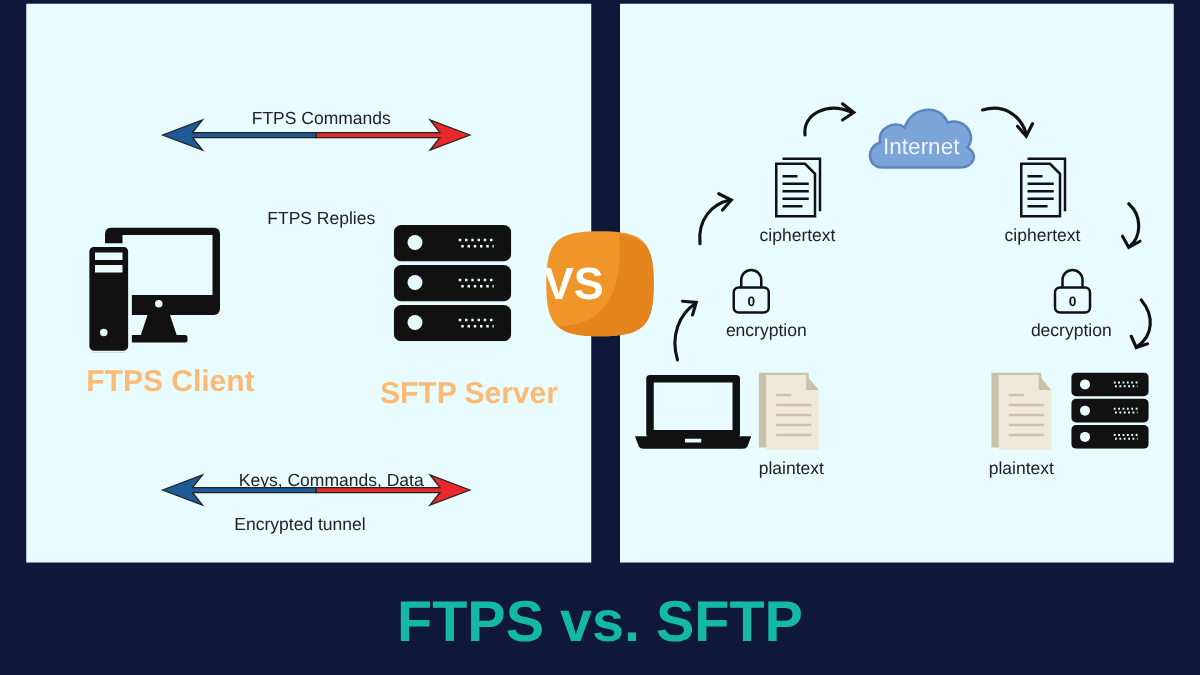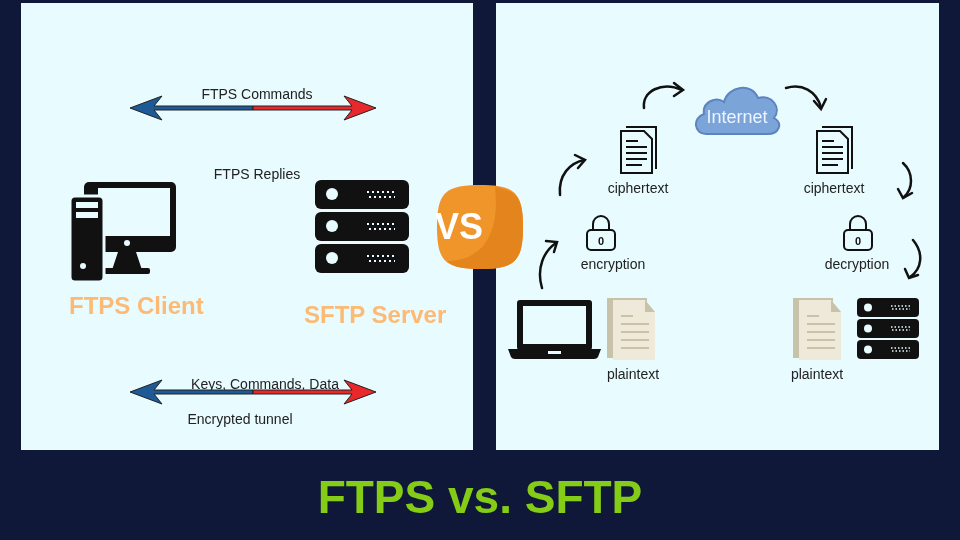--- a/index.html
+++ b/index.html
@@ -3,21 +3,21 @@
 <meta charset="utf-8">
 <style>
   html,body{margin:0;padding:0;}
   body{width:960px;height:540px;background:#10183a;position:relative;overflow:hidden;font-family:"Liberation Sans",sans-serif;}
   .panel{position:absolute;background:#e8fbff;}
   #left{left:21px;top:3px;width:452px;height:447px;}
   #right{left:496px;top:3px;width:443px;height:447px;}
   .abs{position:absolute;}
   .lbl{position:absolute;color:#222;font-size:14px;white-space:nowrap;transform:translateX(-50%);}
   .big{position:absolute;color:#fdba74;font-size:24px;font-weight:bold;line-height:25px;white-space:nowrap;}
-  #title{position:absolute;left:0;width:960px;top:470px;text-align:center;color:#84cc16;font-size:46px;font-weight:bold;letter-spacing:0px;}
+  #title{position:absolute;left:0;width:960px;top:470px;text-align:center;color:#14b8a6;font-size:46px;font-weight:bold;letter-spacing:0px;}
   #vs{position:absolute;left:435px;top:183px;width:90px;height:88px;}
   #vs .txt{position:absolute;left:0;top:0;width:90px;height:88px;line-height:88px;text-align:left;color:#fff;font-size:36px;font-weight:bold;}
   .cloudtxt{position:absolute;color:#eef4ff;font-size:18px;transform:translateX(-50%);white-space:nowrap;}
 </style>
 </head>
 <body>
 
 <div id="left" class="panel"></div>
 
 <span class="lbl" style="left:257px;top:86px;">FTPS Commands</span>

